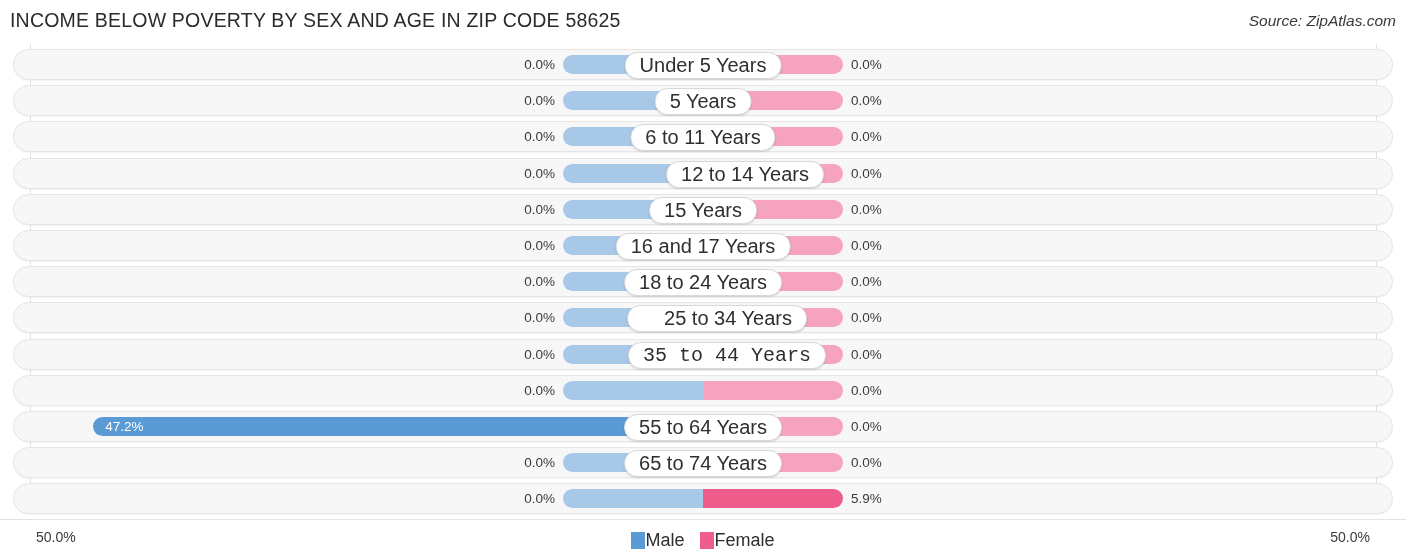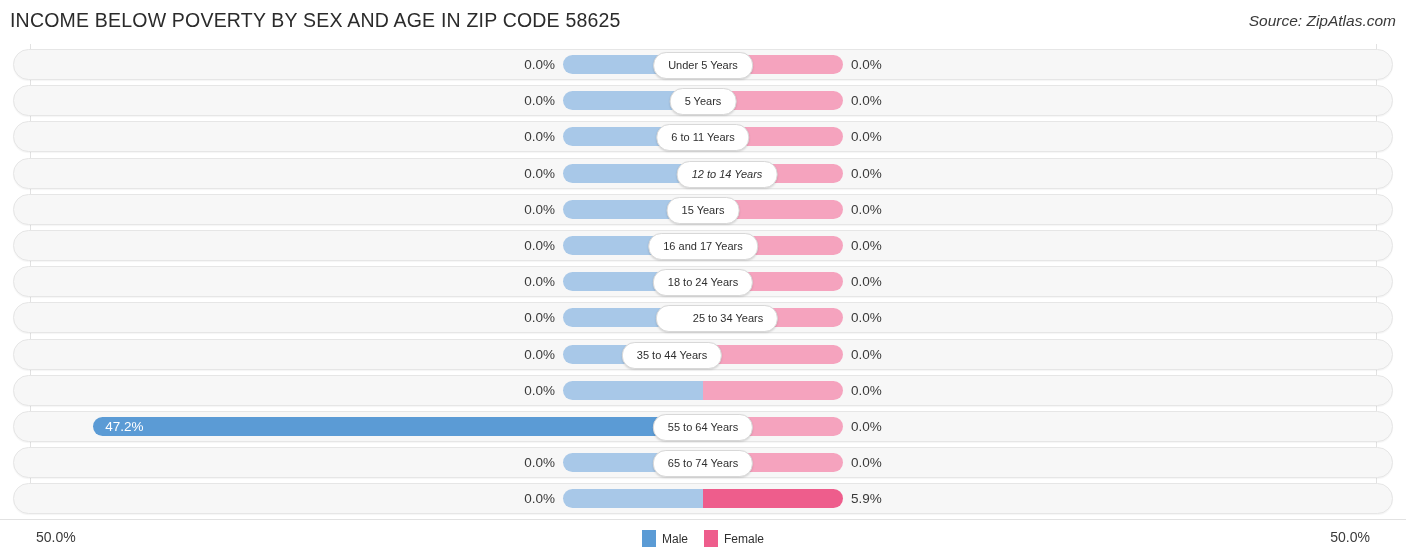--- a/index.html
+++ b/index.html
@@ -124,21 +124,21 @@
   
   .label-pill {
     position: absolute;
     top: 3px;
     height: 25px;
     line-height: 25px;
     background: #ffffff;
     border: 1px solid #d8d8d8;
     border-radius: 13px;
     padding: 0 14px;
-    font-size: 11px;
+    font-size: 20px;
     color: #2f2f2f;
     white-space: nowrap;
     box-shadow: 0 1px 2px rgba(0,0,0,0.13);
     transform: translateX(-50%);
   }
 
   
   .footer {
     position: absolute;
     left: 0;
@@ -163,22 +163,21 @@
     position: absolute;
     left: 0; right: 0; top: 10px;
     display: flex;
     justify-content: center;
     align-items: center;
     gap: 16px;
   }
   .legend-item {
     display: flex;
     align-items: center;
-    gap: 6px;
-    font-size: 12px;
+    font-size: 18px;
     color: #2f2f2f;
   }
   .swatch {
     width: 14px;
     height: 17px;
     display: inline-block;
   }
 </style>
 </head>
 <body>
@@ -215,21 +214,21 @@
         <div class="val val-male-out" style="left: 473px; width: 82px;">0.0%</div>
         <div class="val val-female-out" style="left: 851px; width: 82px;">0.0%</div>
         <div class="label-pill" style="left: 703px;">6 to 11 Years</div>
       </div>
       <div class="row">
         <div class="track"></div>
         <div class="bar bar-male" style="left: 563px; width: 140px;"></div>
         <div class="bar bar-female" style="left: 703px; width: 140px;"></div>
         <div class="val val-male-out" style="left: 473px; width: 82px;">0.0%</div>
         <div class="val val-female-out" style="left: 851px; width: 82px;">0.0%</div>
-        <div class="label-pill" style="left: 727px; font-style: italic;">12 to 14 Years</div>
+        <div class="label-pill" style="left: 745px;">12 to 14 Years</div>
       </div>
       <div class="row">
         <div class="track"></div>
         <div class="bar bar-male" style="left: 563px; width: 140px;"></div>
         <div class="bar bar-female" style="left: 703px; width: 140px;"></div>
         <div class="val val-male-out" style="left: 473px; width: 82px;">0.0%</div>
         <div class="val val-female-out" style="left: 851px; width: 82px;">0.0%</div>
         <div class="label-pill" style="left: 703px;">15 Years</div>
       </div>
       <div class="row">
@@ -255,21 +254,21 @@
         <div class="val val-male-out" style="left: 473px; width: 82px;">0.0%</div>
         <div class="val val-female-out" style="left: 851px; width: 82px;">0.0%</div>
         <div class="label-pill" style="left: 717px; padding-left: 36px;">25 to 34 Years</div>
       </div>
       <div class="row">
         <div class="track"></div>
         <div class="bar bar-male" style="left: 563px; width: 140px;"></div>
         <div class="bar bar-female" style="left: 703px; width: 140px;"></div>
         <div class="val val-male-out" style="left: 473px; width: 82px;">0.0%</div>
         <div class="val val-female-out" style="left: 851px; width: 82px;">0.0%</div>
-        <div class="label-pill" style="left: 672px;">35 to 44 Years</div>
+        <div class="label-pill" style="left: 727px; font-family: Liberation Mono, monospace;">35 to 44 Years</div>
       </div>
       <div class="row">
         <div class="track"></div>
         <div class="bar bar-male" style="left: 563px; width: 140px;"></div>
         <div class="bar bar-female" style="left: 703px; width: 140px;"></div>
         <div class="val val-male-out" style="left: 473px; width: 82px;">0.0%</div>
         <div class="val val-female-out" style="left: 851px; width: 82px;">0.0%</div>
       </div>
       <div class="row">
         <div class="track"></div>

